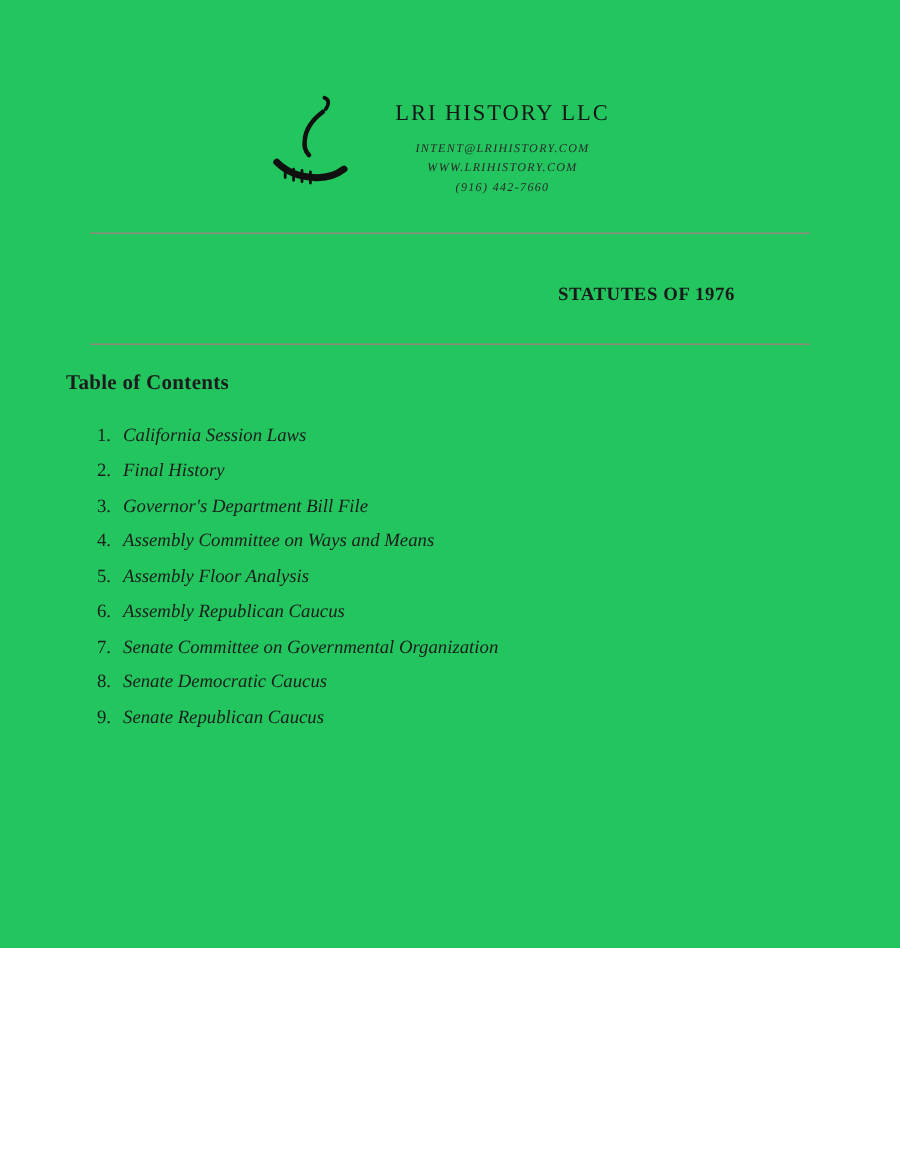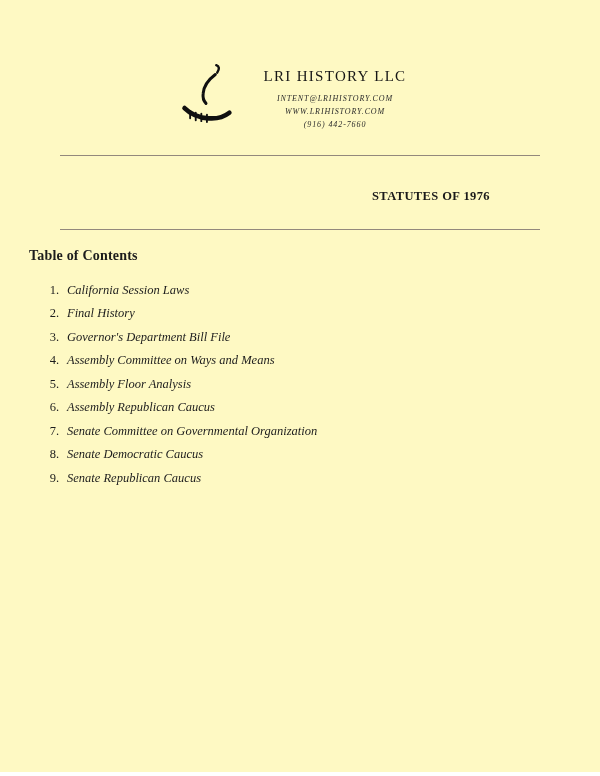--- a/index.html
+++ b/index.html
@@ -10,22 +10,22 @@
   body {
     width: 600px;
     height: 776px;
     font-family: "Liberation Serif", "DejaVu Serif", serif;
     color: #1c1c1c;
     overflow: hidden;
   }
   .page {
     position: relative;
     width: 600px;
-    height: 772px;
-    background: #fef9c3;
+    height: 632px;
+    background: #22c55e;
   }
 
   
   .letterhead {
     display: flex;
     justify-content: center;
     align-items: flex-start;
     gap: 30px;
     padding-top: 60px;
     margin-left: -16px;
@@ -70,21 +70,21 @@
     font-weight: bold;
     font-size: 12.5px;
     line-height: 22.5px;
     letter-spacing: 0.4px;
     color: #1a1a1a;
   }
   .reference .ref-line { white-space: pre; margin-top: 29px; }
 
   
   .toc {
-    margin: 18px 0 0 29px;
+    margin: 18px 0 0 44px;
   }
   .toc-title {
     font-size: 14px;
     font-weight: bold;
     margin: 0 0 15px 0;
     letter-spacing: 0.2px;
   }
   .toc-list {
     margin: 0;
   }

